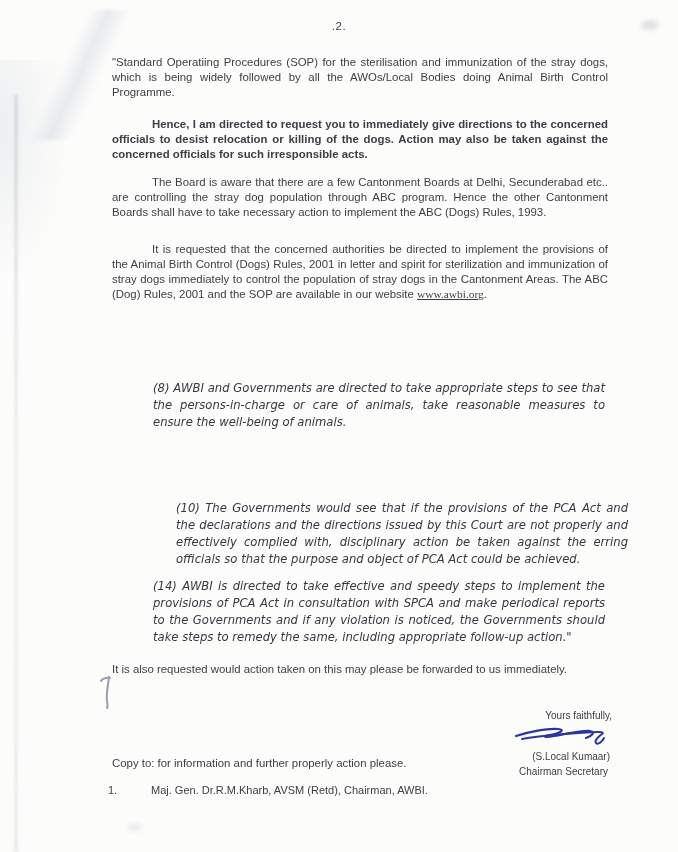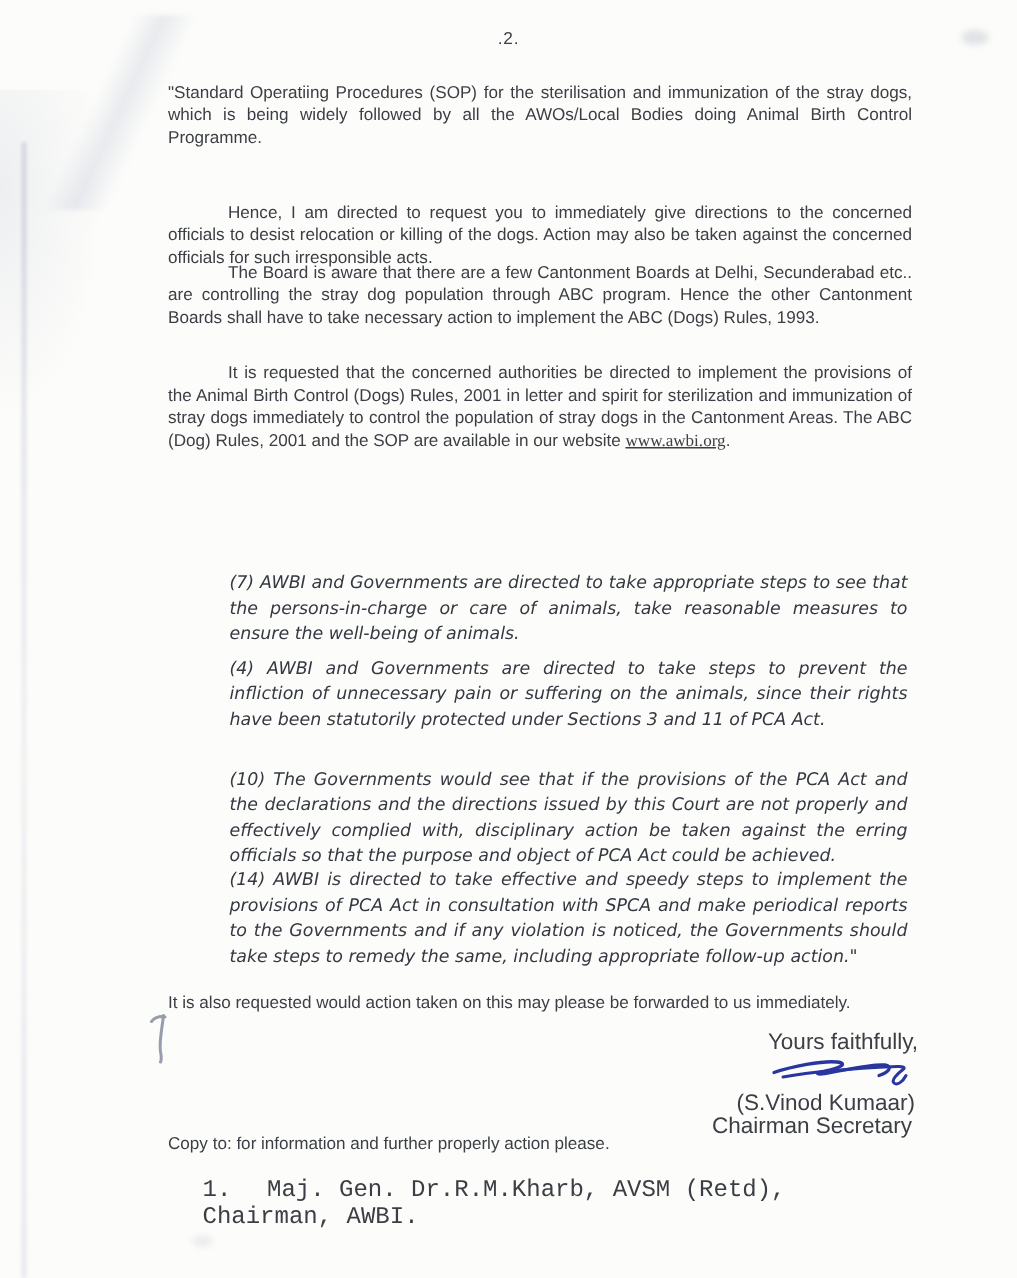--- a/index.html
+++ b/index.html
@@ -42,59 +42,58 @@
     text-align:center;font-size:11.5px;letter-spacing:.5px;
   }
   .para{
     position:absolute;left:112px;width:496px;
     font-size:11.4px;line-height:15px;
     text-align:justify;
   }
   .indent{text-indent:40px;}
   .indent-lg{text-indent:57px;}
   .p1{top:44px;}
-  .p2{top:124px;}
+  .p2{top:106px;font-weight:bold;}
   .p3{top:164px;}
   .p4{top:231px;}
   .p5{top:314px;}
   .closing{top:651px;}
   .weblink{text-decoration:underline;font-family:Liberation Serif, serif;}
   .quote{
     position:absolute;left:153px;width:452px;
     font-family:"DejaVu Sans", sans-serif;
     font-style:italic;
     font-size:11.6px;line-height:17px;
     text-align:justify;
     color:#343841;
   }
   .q3{top:368px;}
   .q4{top:425px;}
-  .q10{top:499px;}
+  .q10{top:488px;margin-left:23px;}
   .q12{top:566px;}
   
   .sig-block{
-    position:absolute;top:687px;right:66px;width:170px;
-    text-align:right;font-size:15px;line-height:15px;
+    position:absolute;top:708px;right:66px;width:170px;
+    text-align:right;font-size:10px;line-height:15px;
   }
   .sig-scrawl{
     display:block;margin:0 2px 0 auto;
     width:96px;height:26px;
     color:var(--color-signature_ink, #2a36a0);
   }
   .sig-name{display:block;margin-right:2px;}
   .sig-title{display:block;margin-right:4px;}
   
   .copy-heading{
     position:absolute;left:112px;top:757px;
     font-size:11.4px;
   }
   .copy-item{
-    position:absolute;left:135px;width:480px;
-    font-size:16px;
-    font-family:Liberation Mono, monospace;
+    position:absolute;left:108px;width:480px;
+    font-size:11px;
   }
   .ci1{top:784px;}
   .ci2{top:799px;}
   .copy-num{display:inline-block;width:43px;}
   
   .pen-tick{
     position:absolute;left:97px;top:674px;width:18px;height:40px;
     color:var(--color-pen_mark, #767d92);
   }
 </style>
@@ -111,38 +110,37 @@
 
   <div class="pageno">.2.</div>
 
   <p class="para p1">"Standard Operatiing Procedures (SOP) for the sterilisation and immunization of the stray dogs, which is being widely followed by all the AWOs/Local Bodies doing Animal Birth Control Programme.</p>
   <p class="para p2 indent">Hence, I am directed to request you to immediately give directions to the concerned officials to desist relocation or killing of the dogs. Action may also be taken against the concerned officials for such irresponsible acts.</p>
   <p class="para p3 indent">The Board is aware that there are a few Cantonment Boards at Delhi, Secunderabad etc.. are controlling the stray dog population through ABC program. Hence the other Cantonment Boards shall have to take necessary action to implement the ABC (Dogs) Rules, 1993.</p>
 
   <p class="para p4 indent"><span>It is requested that the concerned authorities be directed to implement the provisions of the Animal Birth Control (Dogs) Rules, 2001 in letter and spirit for sterilization and immunization of stray dogs immediately to control the population of stray dogs in the Cantonment Areas. The ABC (Dog) Rules, 2001 and the SOP are available in our website </span><span class="weblink">www.awbi.org</span><span>.</span></p>
 
 
-  <p class="quote q3">(7) AWBI and Governments are directed to take appropriate steps to see that the persons-in-charge or care of animals, take reasonable measures to ensure the well-being of animals.</p>
-  <p class="quote q4">(4) AWBI and Governments are directed to take steps to prevent the infliction of unnecessary pain or suffering on the animals, since their rights have been statutorily protected under Sections 3 and 11 of PCA Act.</p>
+  <p class="quote q3">(8) AWBI and Governments are directed to take appropriate steps to see that the persons-in-charge or care of animals, take reasonable measures to ensure the well-being of animals.</p>
   <p class="quote q10">(10) The Governments would see that if the provisions of the PCA Act and the declarations and the directions issued by this Court are not properly and effectively complied with, disciplinary action be taken against the erring officials so that the purpose and object of PCA Act could be achieved.</p>
   <p class="quote q12">(14) AWBI is directed to take effective and speedy steps to implement the provisions of PCA Act in consultation with SPCA and make periodical reports to the Governments and if any violation is noticed, the Governments should take steps to remedy the same, including appropriate follow-up action."</p>
 
   <p class="para closing">It is also requested would action taken on this may please be forwarded to us immediately.</p>
 
   <svg class="pen-tick" viewBox="0 0 18 40">
     <path d="M13,4 C9,3 5,5 4,7 M12,3 C11,12 9,20 10,27 C10.5,30 11,32 10,34" fill="none" stroke="currentColor" stroke-width="2" stroke-linecap="round" opacity="0.75"></path>
   </svg>
 
   <div class="sig-block">
     <span>Yours faithfully,</span>
     <svg class="sig-scrawl" viewBox="0 0 96 26">
       <path d="M2,13 C14,9 34,5 44,6 C52,7 46,10 36,12 C28,13.5 30,15 40,13 C56,10 70,7 76,8 C82,9 78,13 72,15" fill="none" stroke="currentColor" stroke-width="2.2" stroke-linecap="round"></path>
       <path d="M8,16 C30,12 60,10 84,9 C88,8.8 90,9.5 88,11 C84,14 80,18 82,20 C84,22 88,19 90,15" fill="none" stroke="currentColor" stroke-width="2" stroke-linecap="round"></path>
     </svg>
-    <span class="sig-name">(S.Vinod Kumaar)</span>
+    <span class="sig-name">(S.Local Kumaar)</span>
     <span class="sig-title">Chairman Secretary</span>
   </div>
 
   <div class="copy-heading">Copy to: for information and further properly action please.</div>
 
   <div class="copy-item ci1"><span class="copy-num">1.</span><span>Maj. Gen. Dr.R.M.Kharb, AVSM (Retd), Chairman, AWBI.</span></div>
 
 
 </div>
 

